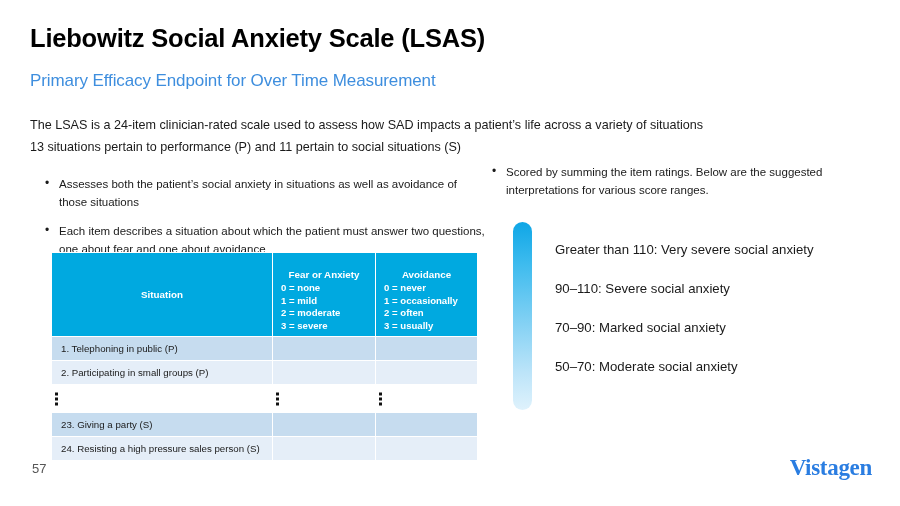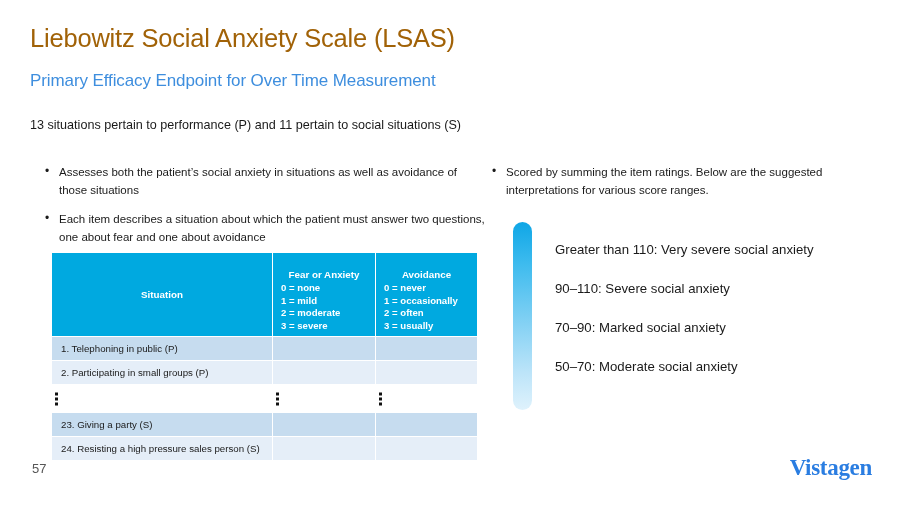--- a/index.html
+++ b/index.html
@@ -21,23 +21,23 @@
     inset: 0;
     background: #ffffff;
   }
 
   
   .title {
     position: absolute;
     left: 30px;
     top: 24px;
     font-size: 25.5px;
-    font-weight: 400;
+    font-weight: 700;
     letter-spacing: -0.2px;
-    color: #a16207;
+    color: #000000;
     white-space: nowrap;
   }
   .subtitle {
     position: absolute;
     left: 30px;
     top: 71px;
     font-size: 17px;
     font-weight: 400;
     color: #3e8ede;
     letter-spacing: -0.1px;
@@ -57,21 +57,21 @@
   }
   .intro .line { display: block; white-space: nowrap; }
 
   
   .bullet-list {
     position: absolute;
     list-style: none;
     margin: 0;
     padding: 0;
   }
-  .bullet-list.left  { left: 42px;  top: 164px; width: 445px; }
+  .bullet-list.left  { left: 42px;  top: 176px; width: 445px; }
   .bullet-list.right { left: 489px; top: 164px; width: 360px; }
 
   .bullet-item {
     position: relative;
     padding-left: 17px;
     font-size: 11.5px;
     line-height: 17.5px;
     color: #1a1a1a;
     margin-bottom: 12px;
   }
@@ -218,20 +218,21 @@
 </style>
 </head>
 <body>
 
 <div class="slide">
 
   <div class="title">Liebowitz Social Anxiety Scale (LSAS)</div>
   <div class="subtitle">Primary Efficacy Endpoint for Over Time Measurement</div>
 
   <div class="intro">
+    <span class="line">The LSAS is a 24-item clinician-rated scale used to assess how SAD impacts a patient’s life across a variety of situations</span>
     <span class="line">13 situations pertain to performance  (P) and 11 pertain to social situations (S)</span>
   </div>
 
   <ul class="bullet-list left">
     <li class="bullet-item">Assesses both the patient’s social anxiety in situations as well as avoidance of those situations</li>
     <li class="bullet-item">Each item describes a situation about which the patient must answer two questions, one about fear and one about avoidance</li>
   </ul>
 
   <ul class="bullet-list right">
     <li class="bullet-item">Scored by summing the item ratings. Below are the suggested interpretations for various score ranges.</li>

